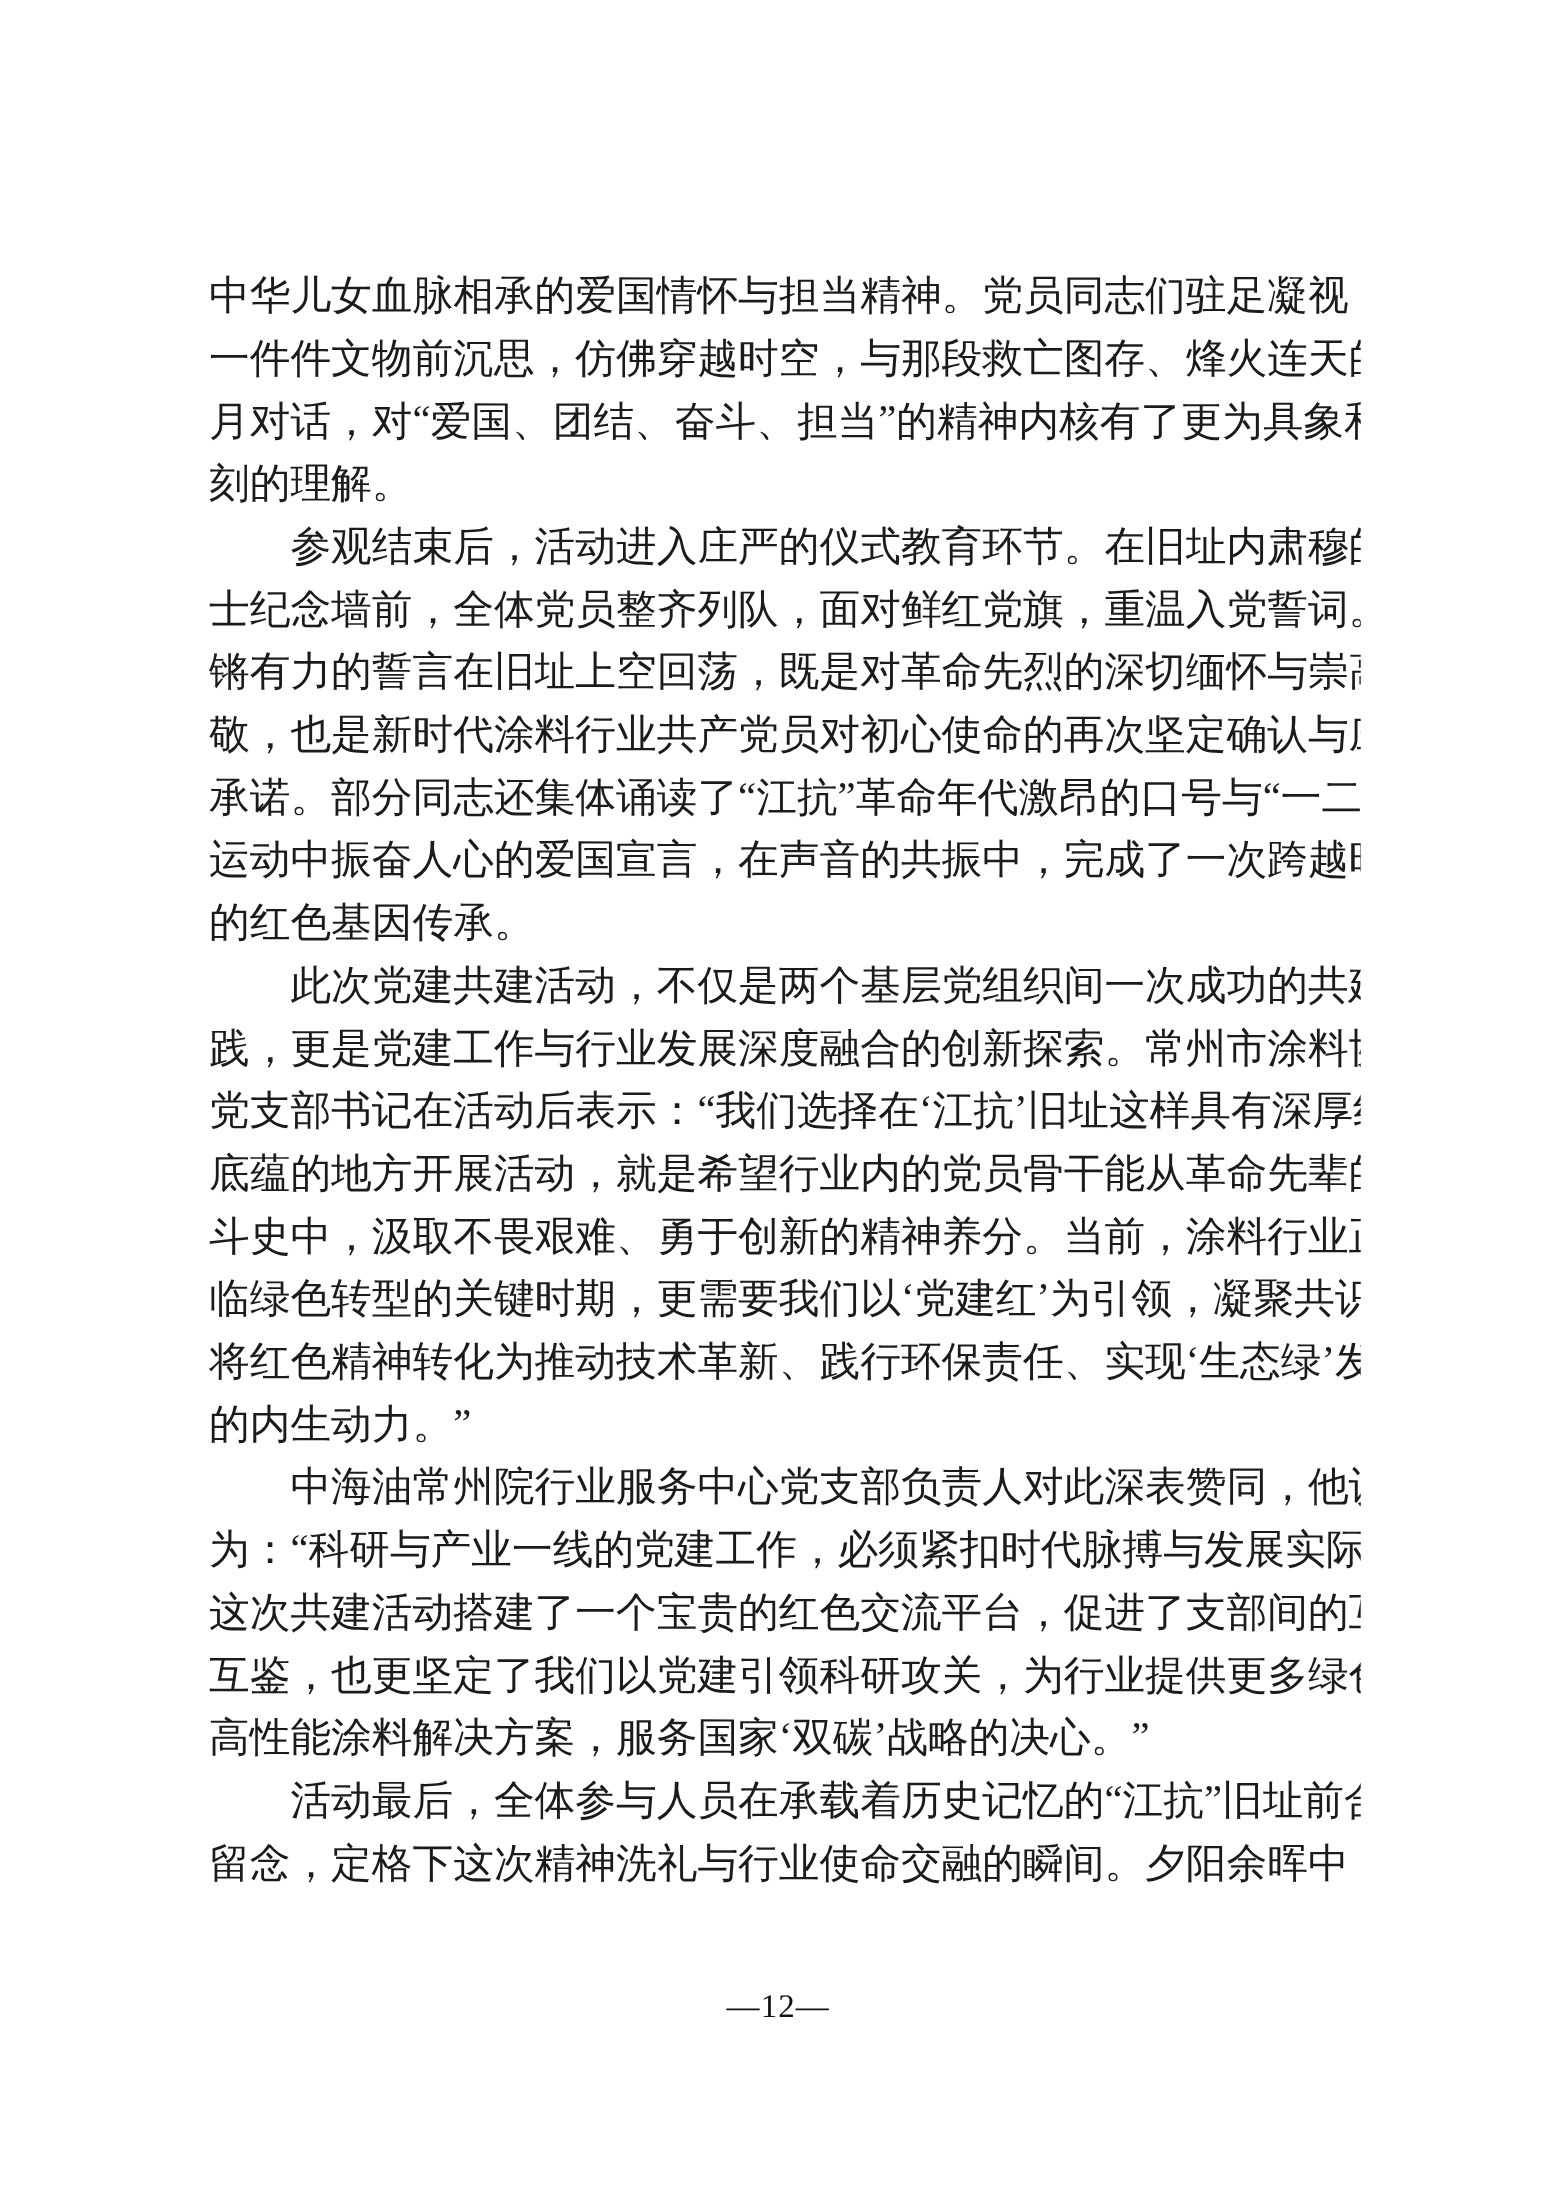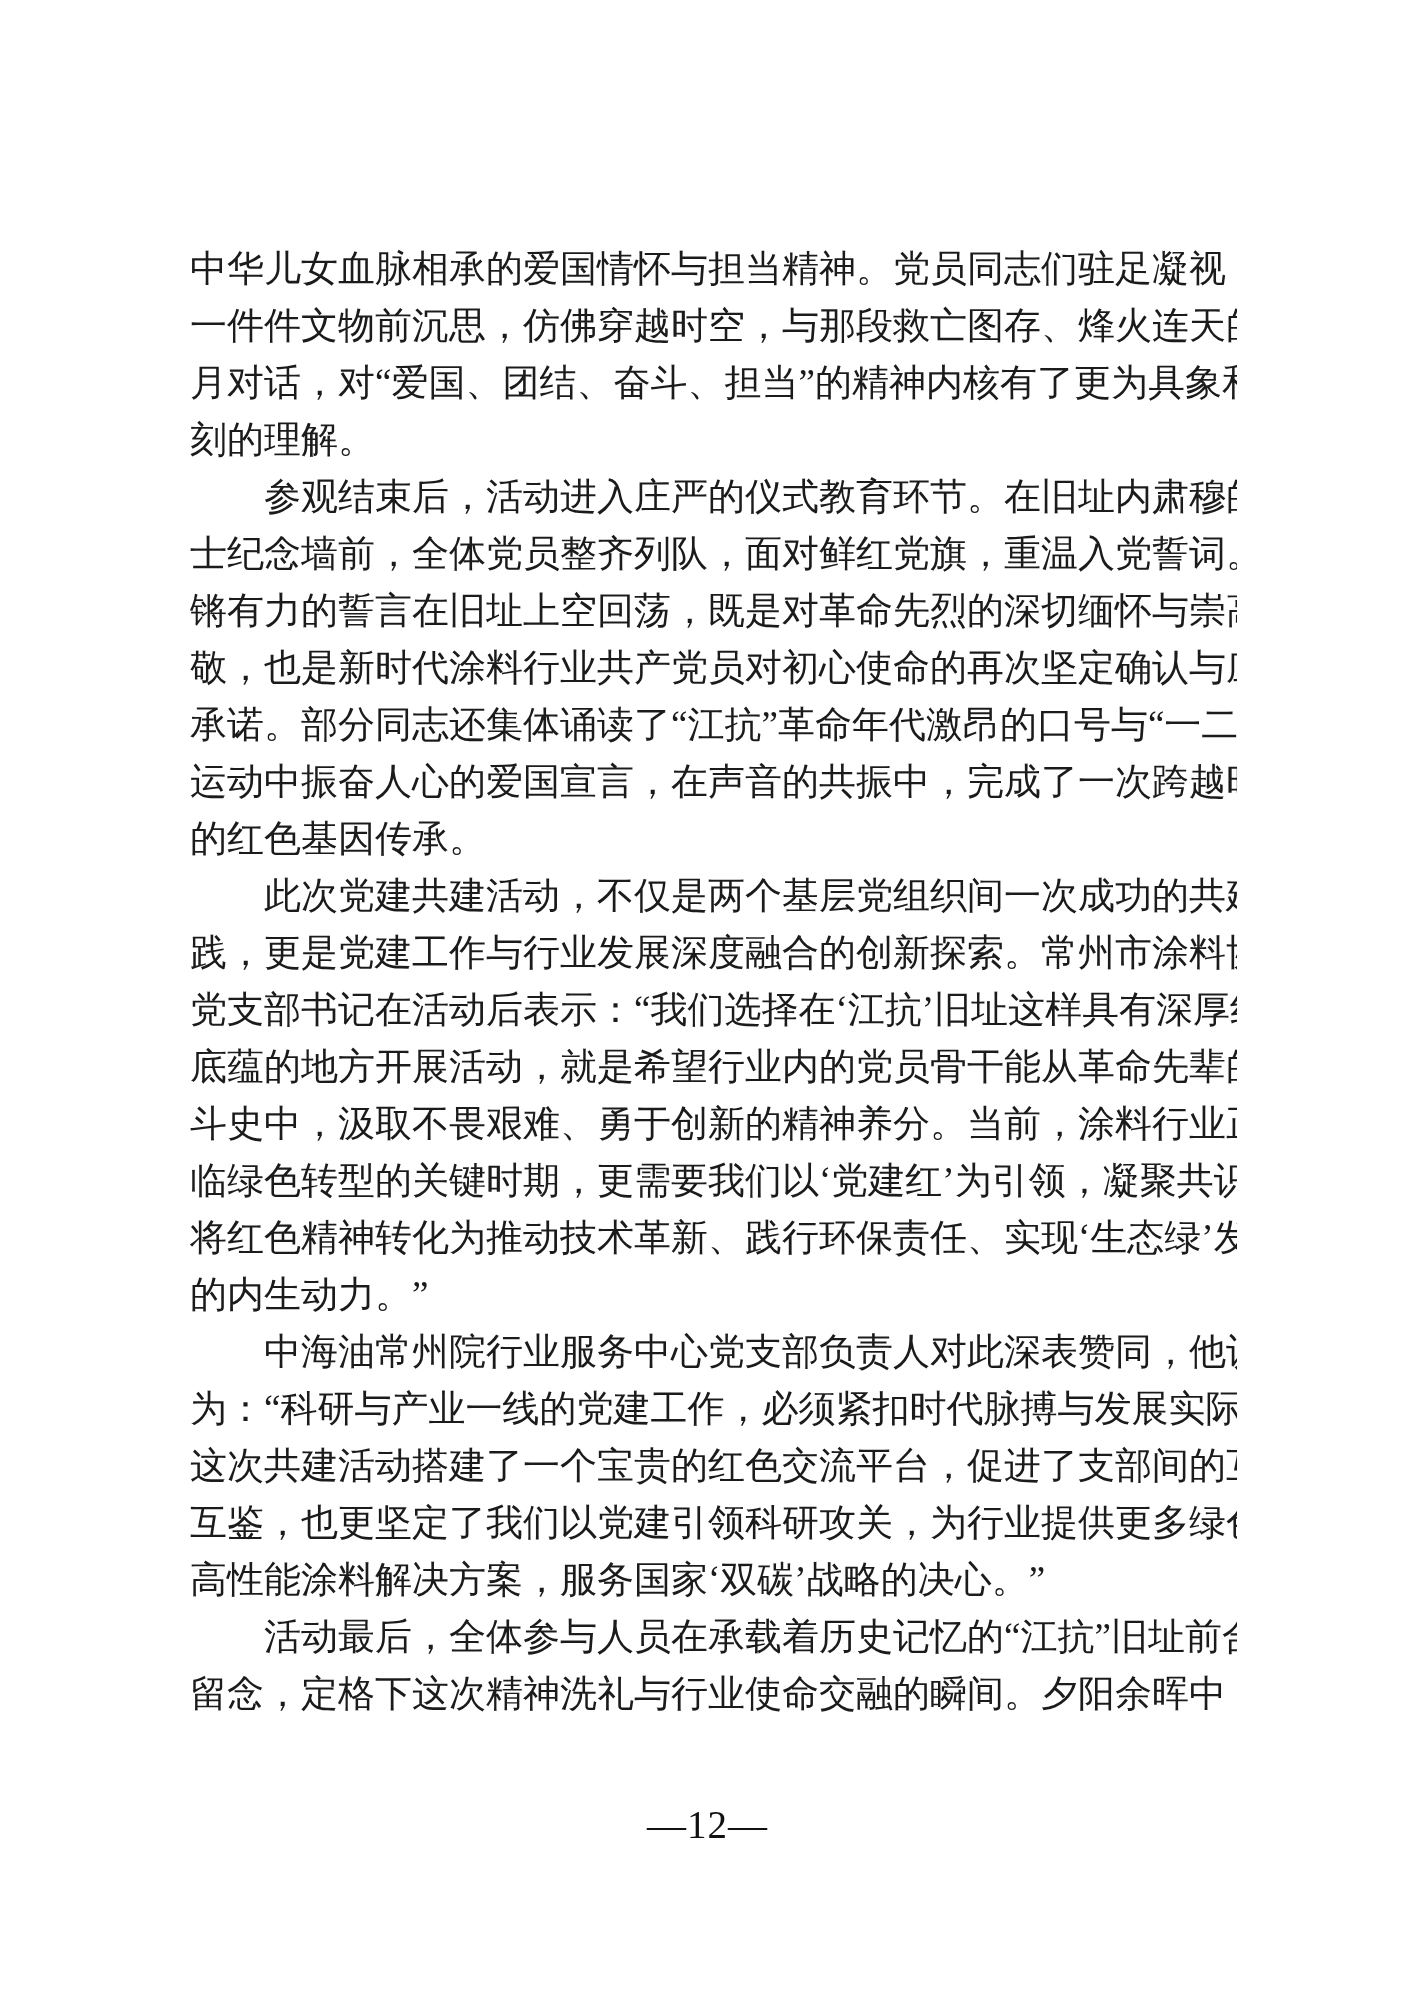--- a/index.html
+++ b/index.html
@@ -40,21 +40,21 @@
   }
   .line span { display: block; }
   .page-footer {
     position: absolute;
     left: 0;
     top: 1800px;
     width: 100%;
     height: 50px;
     line-height: 50px;
     text-align: center;
-    font-size: 39px;
+    font-size: 30px;
     color: #111111;
     letter-spacing: 1px;
   }
 </style>
 </head>
 <body>
 
 <div class="page">
   <div class="text-block" id="text-block">
       <div class="line">

